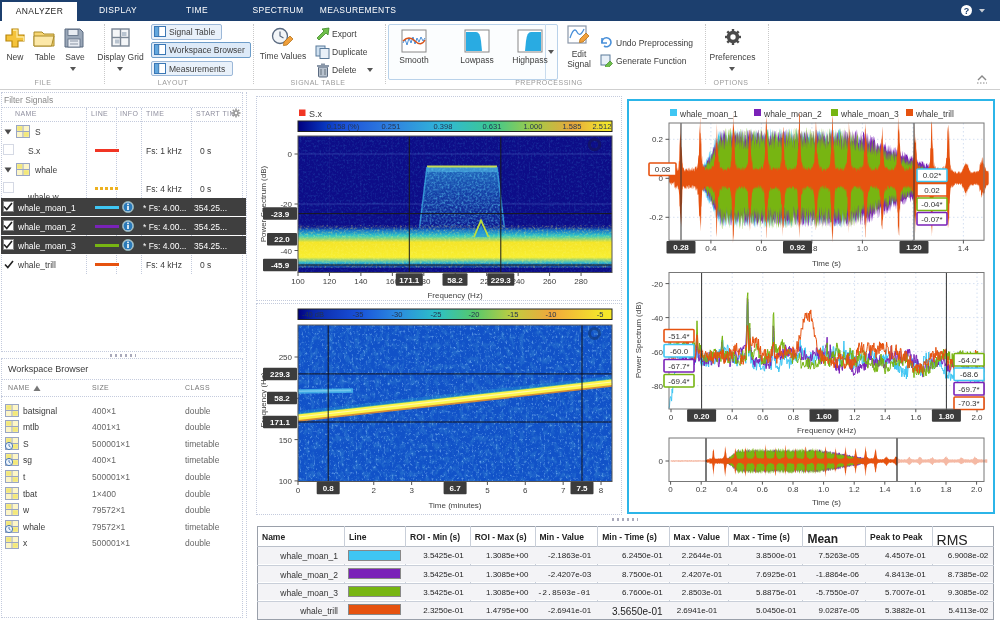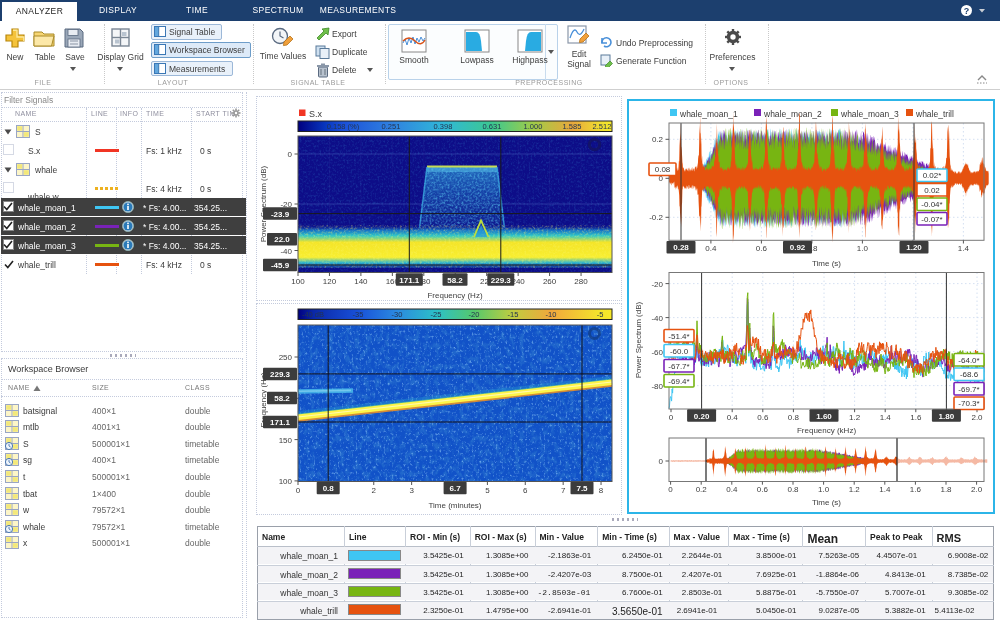--- a/index.html
+++ b/index.html
@@ -805,32 +805,32 @@
 <div class="abs" style="left:262px;top:532.0px;font-size:8.5px;font-weight:bold;color:#222;white-space:nowrap;">Name</div>
 <div class="abs" style="left:349px;top:532.0px;font-size:8.5px;font-weight:bold;color:#222;white-space:nowrap;">Line</div>
 <div class="abs" style="left:410px;top:532.0px;font-size:8.5px;font-weight:bold;color:#222;white-space:nowrap;">ROI - Min (s)</div>
 <div class="abs" style="left:474.7px;top:532.0px;font-size:8.5px;font-weight:bold;color:#222;white-space:nowrap;">ROI - Max (s)</div>
 <div class="abs" style="left:539.5px;top:532.0px;font-size:8.5px;font-weight:bold;color:#222;white-space:nowrap;">Min - Value</div>
 <div class="abs" style="left:602.2px;top:532.0px;font-size:8.5px;font-weight:bold;color:#222;white-space:nowrap;">Min - Time (s)</div>
 <div class="abs" style="left:673.6px;top:532.0px;font-size:8.5px;font-weight:bold;color:#222;white-space:nowrap;">Max - Value</div>
 <div class="abs" style="left:733.3px;top:532.0px;font-size:8.5px;font-weight:bold;color:#222;white-space:nowrap;">Max - Time (s)</div>
 <div class="abs" style="left:807.4px;top:532.0px;font-size:12px;font-weight:bold;color:#222;white-space:nowrap;">Mean</div>
 <div class="abs" style="left:870.1px;top:532.0px;font-size:8.5px;font-weight:bold;color:#222;white-space:nowrap;">Peak to Peak</div>
-<div class="abs" style="left:936.6px;top:532.0px;font-size:11px;font-weight:bold;color:#222;white-space:nowrap;">RMS</div>
+<div class="abs" style="left:936.6px;top:532.0px;font-size:14px;font-weight:normal;color:#222;white-space:nowrap;">RMS</div>
 <div class="abs" style="left:258px;top:547.3px;width:735.3px;height:16.7px;background:#f3f3f6;"></div>
 <div class="abs" style="left:257px;top:551.3px;width:81px;font-size:8.5px;color:#333;text-align:right;">whale_moan_1</div>
 <div class="abs" style="left:348px;top:549.8px;width:53px;height:11px;background:#3fc6f3;border:1px solid #888;"></div>
 <div class="abs" style="left:408px;top:551.3px;width:55.7px;font-size:8px;color:#222;text-align:right;font-family:'Liberation Sans',sans-serif;white-space:nowrap;">3.5425e-01</div>
 <div class="abs" style="left:472.7px;top:551.3px;width:55.8px;font-size:8px;color:#222;text-align:right;font-family:'Liberation Sans',sans-serif;white-space:nowrap;">1.3085e+00</div>
 <div class="abs" style="left:537.5px;top:551.3px;width:53.7px;font-size:8px;color:#222;text-align:right;font-family:'Liberation Sans',sans-serif;white-space:nowrap;">-2.1863e-01</div>
 <div class="abs" style="left:600.2px;top:551.3px;width:62.4px;font-size:8px;color:#222;text-align:right;font-family:'Liberation Sans',sans-serif;white-space:nowrap;">6.2450e-01</div>
 <div class="abs" style="left:671.6px;top:551.3px;width:50.7px;font-size:8px;color:#222;text-align:right;font-family:'Liberation Sans',sans-serif;white-space:nowrap;">2.2644e-01</div>
 <div class="abs" style="left:731.3px;top:551.3px;width:65.1px;font-size:8px;color:#222;text-align:right;font-family:'Liberation Sans',sans-serif;white-space:nowrap;">3.8500e-01</div>
 <div class="abs" style="left:805.4px;top:551.3px;width:53.7px;font-size:8px;color:#222;text-align:right;font-family:'Liberation Sans',sans-serif;white-space:nowrap;">7.5263e-05</div>
-<div class="abs" style="left:868.1px;top:551.3px;width:57.5px;font-size:8px;color:#222;text-align:center;font-family:'Liberation Sans',sans-serif;white-space:nowrap;">4.4507e-01</div>
+<div class="abs" style="left:868.1px;top:551.3px;width:57.5px;font-size:8px;color:#222;text-align:right;font-family:'Liberation Sans',sans-serif;white-space:nowrap;">4.4507e-01</div>
 <div class="abs" style="left:934.6px;top:551.3px;width:53.7px;font-size:8px;color:#222;text-align:right;font-family:'Liberation Sans',sans-serif;white-space:nowrap;">6.9008e-02</div>
 <div class="abs" style="left:258px;top:565.5px;width:735.3px;height:16.7px;background:#f3f3f6;"></div>
 <div class="abs" style="left:257px;top:569.5px;width:81px;font-size:8.5px;color:#333;text-align:right;">whale_moan_2</div>
 <div class="abs" style="left:348px;top:568.0px;width:53px;height:11px;background:#7a22b8;border:1px solid #888;"></div>
 <div class="abs" style="left:408px;top:569.5px;width:55.7px;font-size:8px;color:#222;text-align:right;font-family:'Liberation Sans',sans-serif;white-space:nowrap;">3.5425e-01</div>
 <div class="abs" style="left:472.7px;top:569.5px;width:55.8px;font-size:8px;color:#222;text-align:right;font-family:'Liberation Sans',sans-serif;white-space:nowrap;">1.3085e+00</div>
 <div class="abs" style="left:537.5px;top:569.5px;width:53.7px;font-size:8px;color:#222;text-align:right;font-family:'Liberation Sans',sans-serif;white-space:nowrap;">-2.4207e-03</div>
 <div class="abs" style="left:600.2px;top:569.5px;width:62.4px;font-size:8px;color:#222;text-align:right;font-family:'Liberation Sans',sans-serif;white-space:nowrap;">8.7500e-01</div>
 <div class="abs" style="left:671.6px;top:569.5px;width:50.7px;font-size:8px;color:#222;text-align:right;font-family:'Liberation Sans',sans-serif;white-space:nowrap;">2.4207e-01</div>
 <div class="abs" style="left:731.3px;top:569.5px;width:65.1px;font-size:8px;color:#222;text-align:right;font-family:'Liberation Sans',sans-serif;white-space:nowrap;">7.6925e-01</div>
@@ -853,14 +853,14 @@
 <div class="abs" style="left:257px;top:605.9px;width:81px;font-size:8.5px;color:#333;text-align:right;">whale_trill</div>
 <div class="abs" style="left:348px;top:604.4px;width:53px;height:11px;background:#e6520f;border:1px solid #888;"></div>
 <div class="abs" style="left:408px;top:605.9px;width:55.7px;font-size:8px;color:#222;text-align:right;font-family:'Liberation Sans',sans-serif;white-space:nowrap;">2.3250e-01</div>
 <div class="abs" style="left:472.7px;top:605.9px;width:55.8px;font-size:8px;color:#222;text-align:right;font-family:'Liberation Sans',sans-serif;white-space:nowrap;">1.4795e+00</div>
 <div class="abs" style="left:537.5px;top:605.9px;width:53.7px;font-size:8px;color:#222;text-align:right;font-family:'Liberation Sans',sans-serif;white-space:nowrap;">-2.6941e-01</div>
 <div class="abs" style="left:600.2px;top:605.9px;width:62.4px;font-size:10px;color:#222;text-align:right;font-family:'Liberation Sans',sans-serif;white-space:nowrap;">3.5650e-01</div>
 <div class="abs" style="left:671.6px;top:605.9px;width:50.7px;font-size:8px;color:#222;text-align:center;font-family:'Liberation Sans',sans-serif;white-space:nowrap;">2.6941e-01</div>
 <div class="abs" style="left:731.3px;top:605.9px;width:65.1px;font-size:8px;color:#222;text-align:right;font-family:'Liberation Sans',sans-serif;white-space:nowrap;">5.0450e-01</div>
 <div class="abs" style="left:805.4px;top:605.9px;width:53.7px;font-size:8px;color:#222;text-align:right;font-family:'Liberation Sans',sans-serif;white-space:nowrap;">9.0287e-05</div>
 <div class="abs" style="left:868.1px;top:605.9px;width:57.5px;font-size:8px;color:#222;text-align:right;font-family:'Liberation Sans',sans-serif;white-space:nowrap;">5.3882e-01</div>
-<div class="abs" style="left:934.6px;top:605.9px;width:53.7px;font-size:8px;color:#222;text-align:left;font-family:'Liberation Sans',sans-serif;white-space:nowrap;">5.4113e-02</div>
+<div class="abs" style="left:934.6px;top:605.9px;width:53.7px;font-size:8px;color:#222;text-align:right;font-family:'Liberation Sans',sans-serif;white-space:nowrap;">5.4113e-02</div>
 <div class="abs" style="left:612px;top:518px;width:26px;height:3px;background:repeating-linear-gradient(90deg,#aab 0 2px,#fff 2px 5px);"></div>
 </div>
 </body></html>

